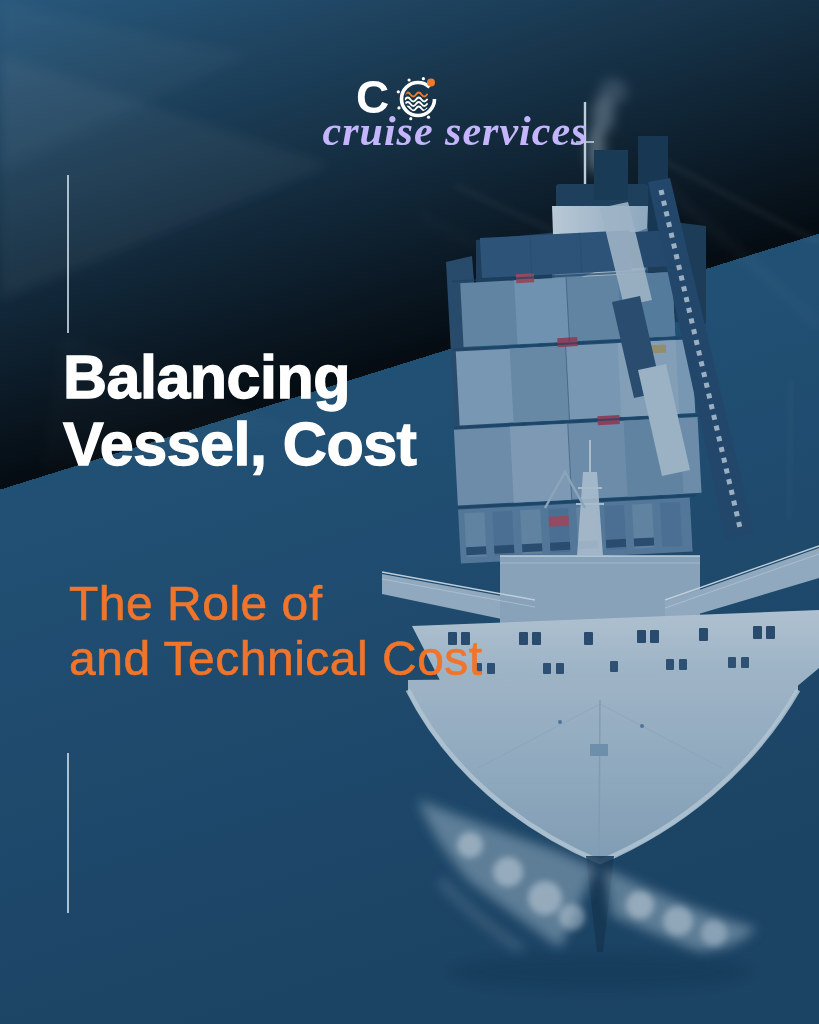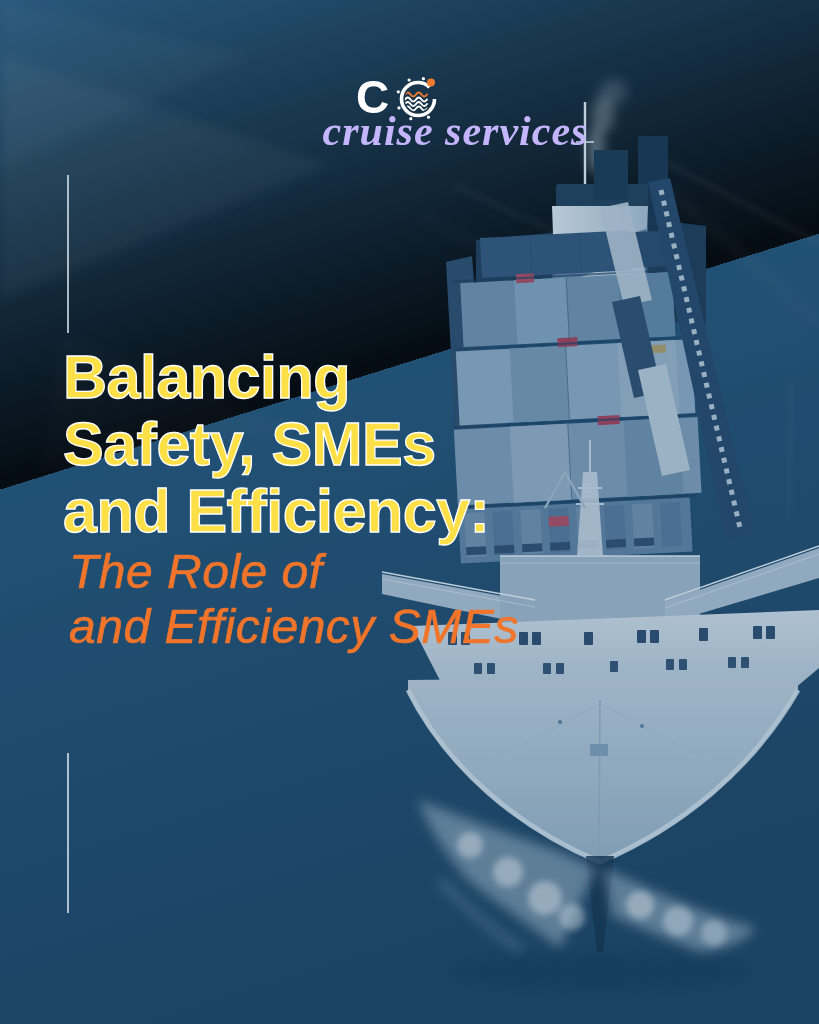--- a/index.html
+++ b/index.html
@@ -18,25 +18,25 @@
   .tagline{margin-top:-10px;transform:translateX(46px);
     font-family:"Liberation Serif",serif;font-style:italic;font-weight:700;
     font-size:42px;letter-spacing:1px;color:#c4b5fd;line-height:1;}
   
   .rule{position:absolute;left:67px;width:2px;z-index:4;
     background:rgba(208,224,236,0.8);}
   .rule-top{top:175px;height:158px;}
   .rule-bottom{top:753px;height:160px;}
   
   .headline{position:absolute;left:63px;top:344px;z-index:5;
-    color:#fde047;font-size:61px;font-weight:700;line-height:67px;
+    color:#ffffff;font-size:61px;font-weight:700;line-height:67px;
     letter-spacing:-0.5px;-webkit-text-stroke:1.3px #FFFFFF;}
   
-  .subheadline{position:absolute;left:69px;top:544px;z-index:5;
-    color:#F0752B;font-size:48px;font-style:italic;font-weight:400;
+  .subheadline{position:absolute;left:69px;top:576px;z-index:5;
+    color:#F0752B;font-size:48px;font-weight:400;
     line-height:55px;letter-spacing:0.5px;-webkit-text-stroke:0.6px #F0752B;}
 </style>
 </head>
 <body>
 
 <svg class="scene" viewBox="0 0 819 1024" width="819" height="1024" aria-hidden="true">
   <defs>
     <linearGradient id="waterGrad" x1="0" y1="0" x2="0.25" y2="1">
       <stop offset="0" stop-color="#2A5B7F"></stop>
       <stop offset="0.45" stop-color="#22527六" stop-opacity="1"></stop>
@@ -285,20 +285,19 @@
     </svg>
   </div>
   <div class="tagline">cruise services</div>
 </div>
 
 <div class="rule rule-top"></div>
 <div class="rule rule-bottom"></div>
 
 <div class="headline">
   <div>Balancing</div>
-  <div>Safety, SMEs</div>
-  <div>and Efficiency:</div>
+  <div>Vessel, Cost</div>
 </div>
 
 <div class="subheadline">
   <div>The Role of</div>
-  <div>and Efficiency SMEs</div>
+  <div>and Technical Cost</div>
 </div>
 
 </body></html>

